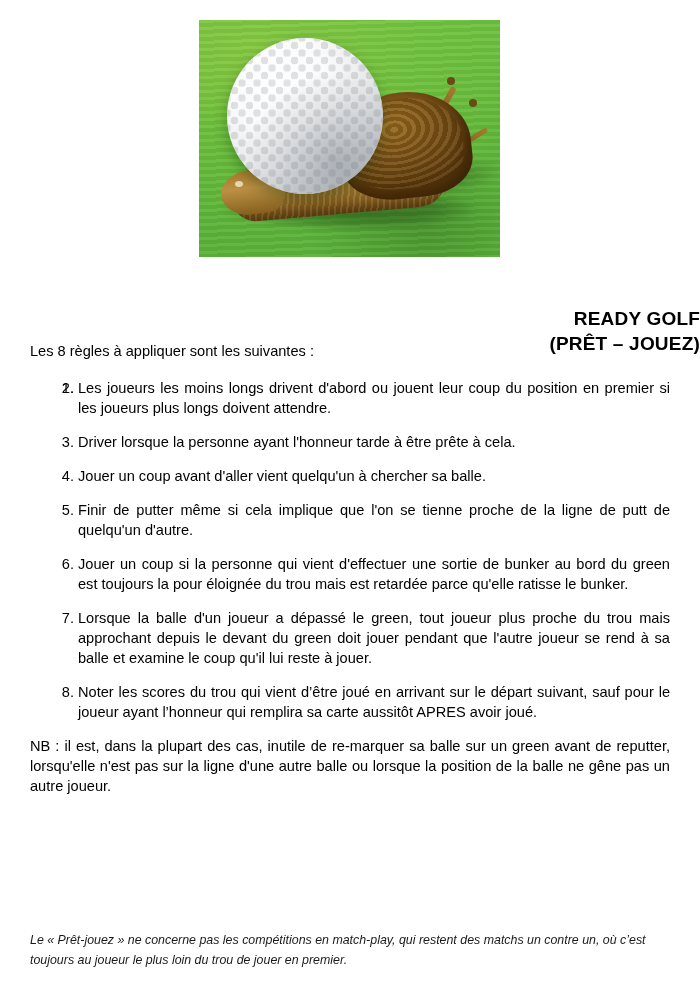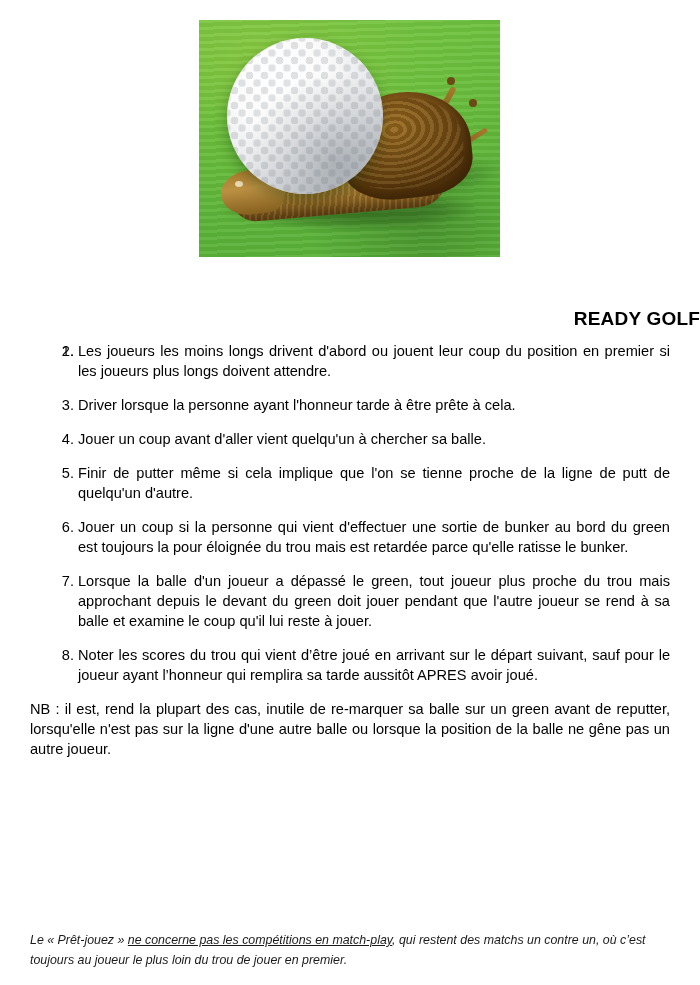--- a/index.html
+++ b/index.html
@@ -268,21 +268,20 @@
     position: absolute;
     left: 30px;
     top: 930px;
     width: 640px;
     font-style: italic;
     font-size: 12.4px;
     line-height: 20px;
     color: #1a1a1a;
   }
   .footnote .u {
-    text-decoration: underline;
   }
 </style>
 </head>
 <body>
 
 <div class="page">
 
   <div class="figure-wrap">
     <div class="figure">
       <div class="grass-topshade"></div>
@@ -303,23 +302,25 @@
 
       <div class="golf-ball">
         <div class="dimples"></div>
         <div class="ball-shade"></div>
       </div>
     </div>
   </div>
 
   <div class="title-block">
     <div class="title-line">READY GOLF</div>
+    <div class="title-line">(PRÊT – JOUEZ)</div>
   </div>
 
   <div class="body-block">
+    <p class="intro">Les 8 règles à appliquer sont les suivantes :</p>
 
     <ol class="rules">
       <li>
         <span class="num">1.</span>
       </li>
       <li>
         <span class="num">2.</span>
         <span>Les joueurs les moins longs drivent d'abord ou jouent leur coup du position en premier si les joueurs plus longs doivent attendre.</span>
       </li>
       <li>
@@ -337,24 +338,24 @@
       <li>
         <span class="num">6.</span>
         <span>Jouer un coup si la personne qui vient d'effectuer une sortie de bunker au bord du green est toujours la pour éloignée du trou mais est retardée parce qu'elle ratisse le bunker.</span>
       </li>
       <li>
         <span class="num">7.</span>
         <span>Lorsque la balle d'un joueur a dépassé le green, tout joueur plus proche du trou mais approchant depuis le devant du green doit jouer pendant que l'autre joueur se rend à sa balle et examine le coup qu'il lui reste à jouer.</span>
       </li>
       <li>
         <span class="num">8.</span>
-        <span>Noter les scores du trou qui vient d’être joué en arrivant sur le départ suivant, sauf pour le joueur ayant l’honneur qui remplira sa tarde aussitôt APRES avoir joué.</span>
+        <span>Noter les scores du trou qui vient d’être joué en arrivant sur le départ suivant, sauf pour le joueur ayant l’honneur qui remplira sa carte aussitôt APRES avoir joué.</span>
       </li>
     </ol>
 
-    <p class="nb">NB : il est, rend la plupart des cas, inutile de re-marquer sa balle sur un green avant de reputter, lorsqu'elle n'est pas sur la ligne d'une autre balle ou lorsque la position de la balle ne gêne pas un autre joueur.</p>
+    <p class="nb">NB : il est, dans la plupart des cas, inutile de re-marquer sa balle sur un green avant de reputter, lorsqu'elle n'est pas sur la ligne d'une autre balle ou lorsque la position de la balle ne gêne pas un autre joueur.</p>
   </div>
 
   <div class="footnote">
     <span>Le « Prêt-jouez » </span><span class="u">ne concerne pas les compétitions en match-play</span><span>, qui restent des matchs un contre un, où c’est toujours au joueur le plus loin du trou de jouer en premier.</span>
   </div>
 
 </div>
 
 </body></html>

